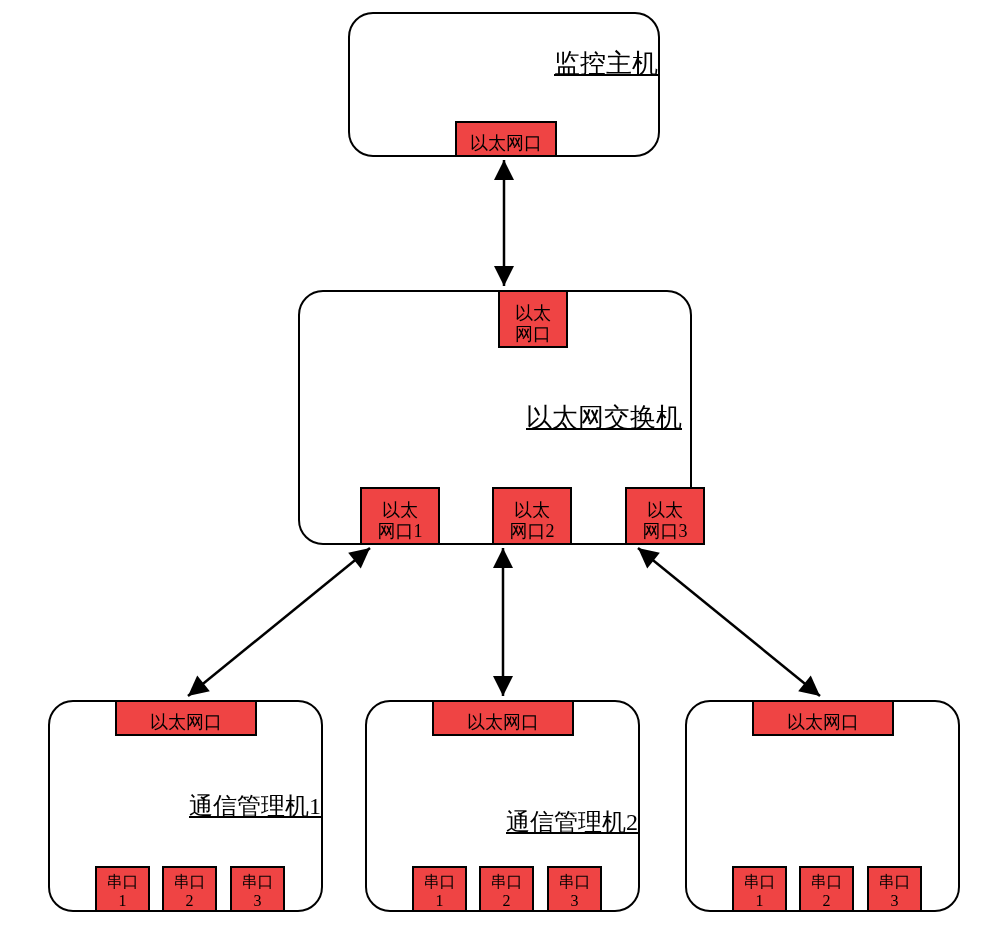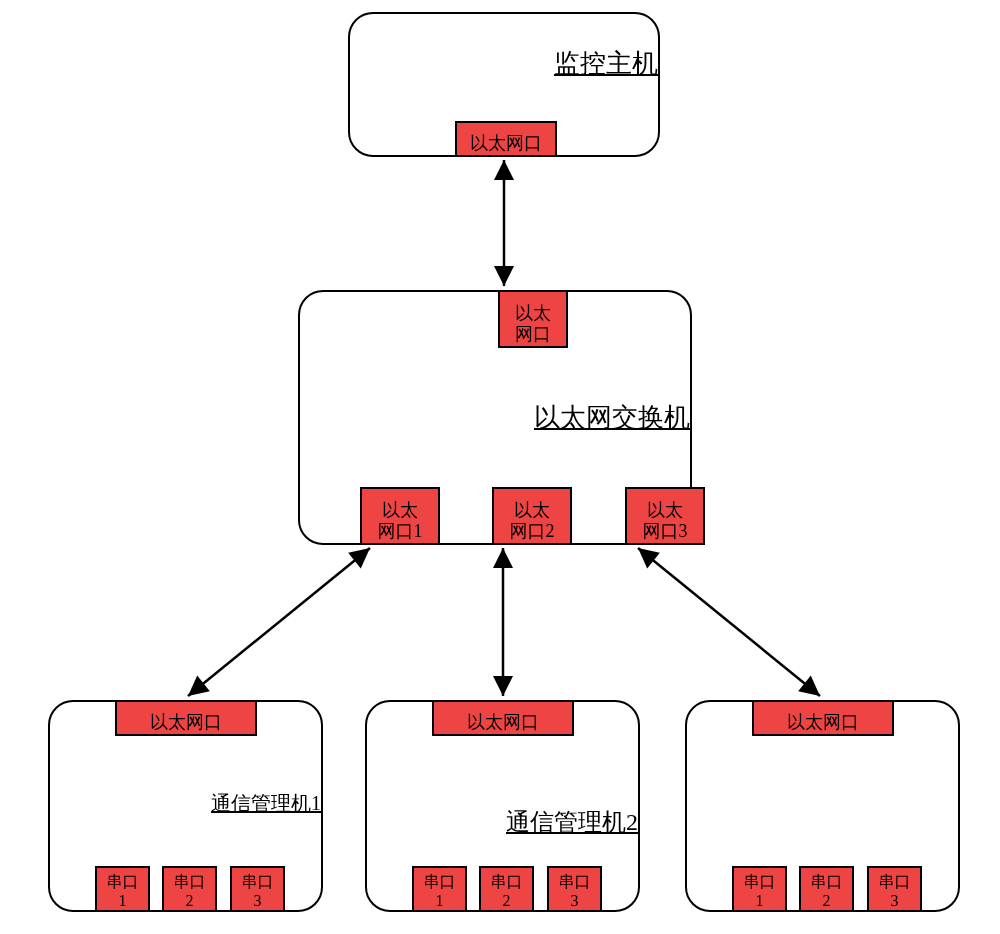--- a/index.html
+++ b/index.html
@@ -62,40 +62,40 @@
   <div class="port-box" style="left:105px; bottom:-2px; width:102px; height:36px;">
     <span>以太网口</span>
   </div>
 </div>
 
 <div class="node" style="left:270px; top:290px; width:394px; height:255px;margin-left:28px;">
   <div class="port-box" style="left:198px; top:-2px; width:70px; height:58px; white-space:pre-line;">
     <span>以太
 网口</span>
   </div>
-  <div class="label" style="left:0; right:0; top:108px; font-size:26px;">以太网交换机</div>
+  <div class="label" style="left:0; right:8px; top:108px; font-size:26px;">以太网交换机</div>
   <div class="port-box" style="left:60px; bottom:-2px; width:80px; height:58px; white-space:pre-line;">
     <span>以太
 网口1</span>
   </div>
   <div class="port-box" style="left:192px; bottom:-2px; width:80px; height:58px; white-space:pre-line;">
     <span>以太
 网口2</span>
   </div>
   <div class="port-box" style="left:325px; bottom:-2px; width:80px; height:58px; white-space:pre-line;">
     <span>以太
 网口3</span>
   </div>
 </div>
 
 <div class="node" style="left:48px; top:700px; width:275px; height:212px;">
   <div class="port-box" style="left:65px; top:-2px; width:142px; height:36px;">
     <span>以太网口</span>
   </div>
-  <div class="label" style="left:0; right:0; top:88px; font-size:20px;">通信管理机1</div>
+  <div class="label" style="left:0; right:0; top:88px; font-size:24px;">通信管理机1</div>
   <div class="port-box" style="left:45px; bottom:-2px; width:55px; height:46px; font-size:16px; white-space:pre-line;">
     <span>串口
 1</span>
   </div>
   <div class="port-box" style="left:112px; bottom:-2px; width:55px; height:46px; font-size:16px; white-space:pre-line;">
     <span>串口
 2</span>
   </div>
   <div class="port-box" style="left:180px; bottom:-2px; width:55px; height:46px; font-size:16px; white-space:pre-line;">
     <span>串口

